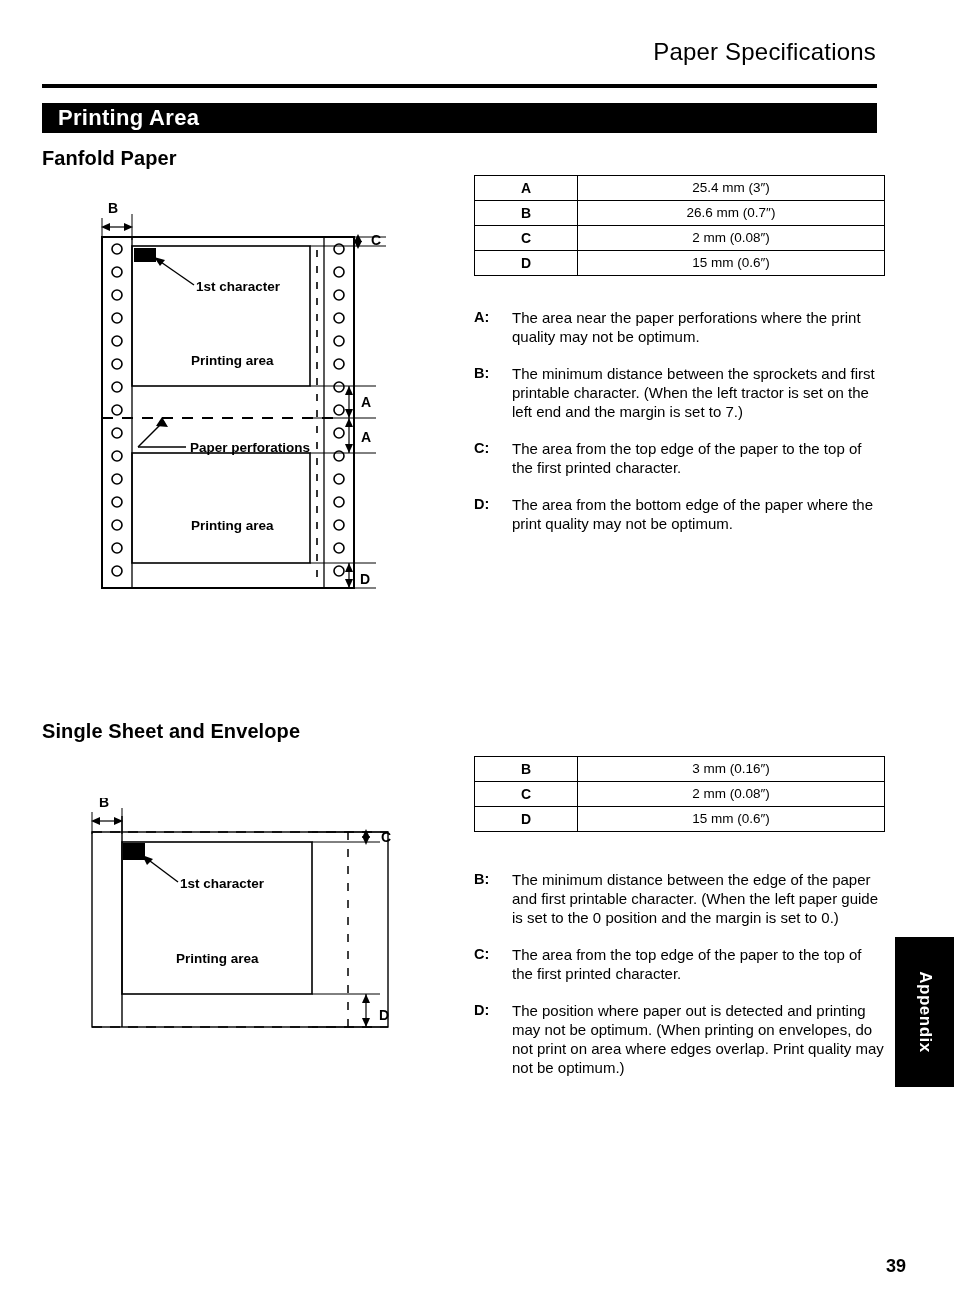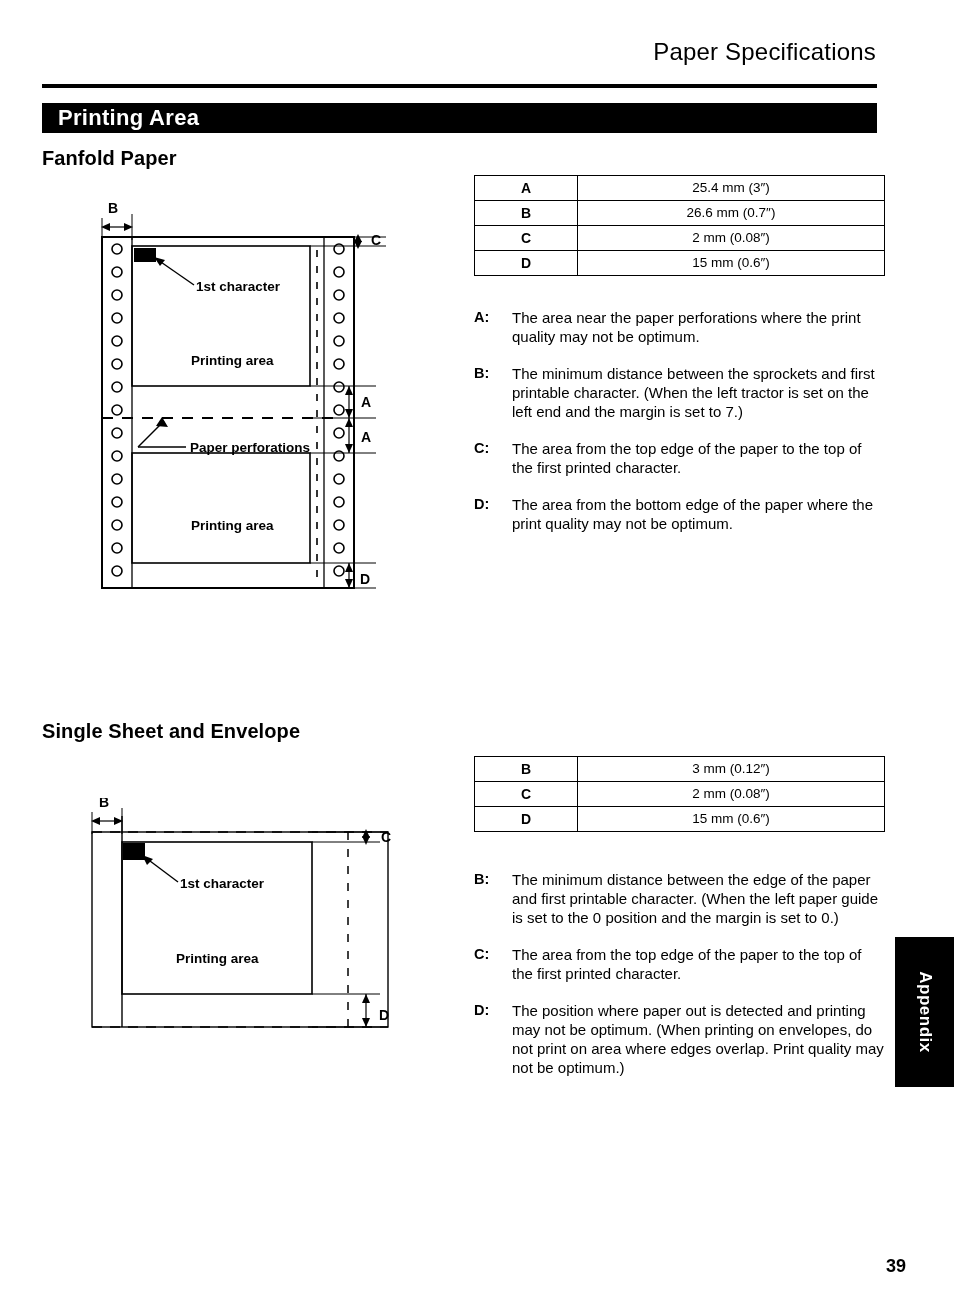--- a/index.html
+++ b/index.html
@@ -356,21 +356,21 @@
 
     <text x="100" y="90" font-family="Liberation Sans, sans-serif" font-size="13.5" font-weight="bold" fill="#000">1st character</text>
     <text x="96" y="165" font-family="Liberation Sans, sans-serif" font-size="13.5" font-weight="bold" fill="#000">Printing area</text>
   </svg>
 </div>
 
 <table id="table-single" class="spec-table">
   <tbody>
     <tr>
       <td class="key">B</td>
-      <td class="val">3 mm (0.12″)</td>
+      <td class="val">3 mm (0.16″)</td>
     </tr>
     <tr>
       <td class="key">C</td>
       <td class="val">2 mm (0.08″)</td>
     </tr>
     <tr>
       <td class="key">D</td>
       <td class="val">15 mm (0.6″)</td>
     </tr>
   </tbody>

